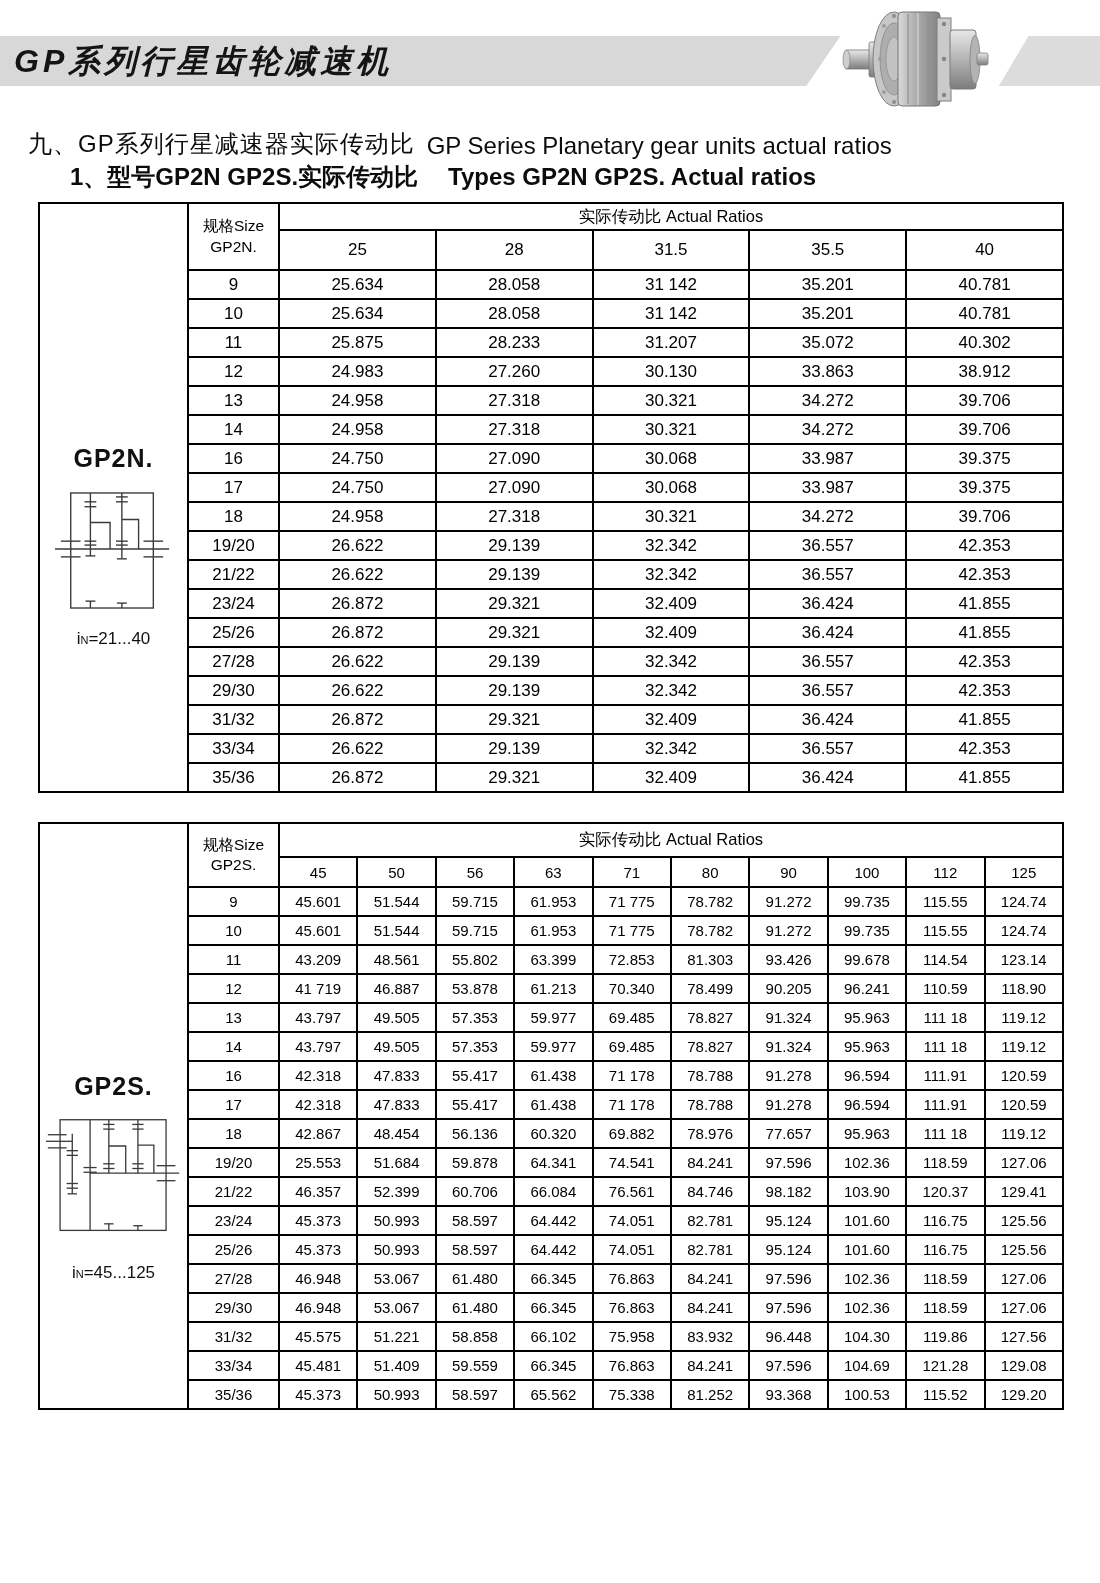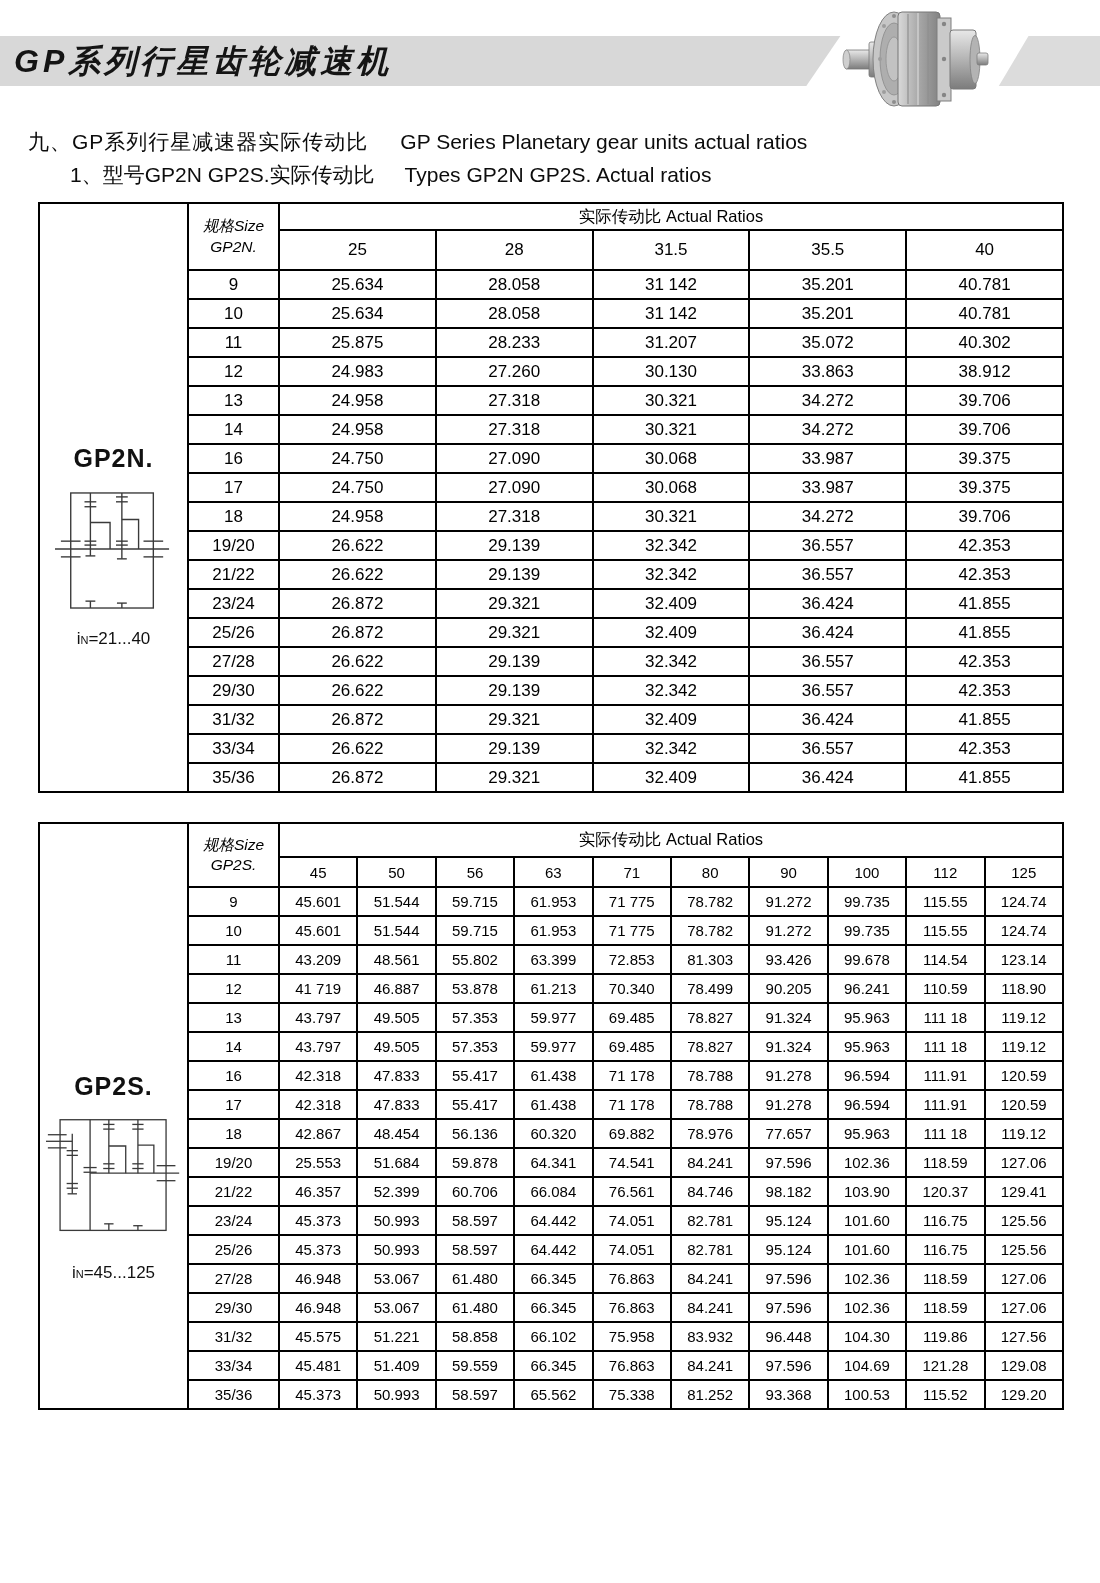--- a/index.html
+++ b/index.html
@@ -11,40 +11,40 @@
   .banner-band { position:absolute; left:0; top:36px; width:1100px; height:50px;
     background:#d8d8d8; clip-path:polygon(0 0, 76.4% 0, 73.3% 100%, 0 100%); }
   .banner-right { position:absolute; left:0; top:36px; width:1100px; height:50px;
     background:#dcdcdc; clip-path:polygon(93.5% 0, 100% 0, 100% 100%, 90.8% 100%); }
   .banner-title { position:absolute; left:14px; top:36px; height:58px; line-height:50px;
     font-size:32px; font-weight:bold; font-style:italic; letter-spacing:4px; color:#141414;
     white-space:nowrap; }
   .gear-photo { position:absolute; left:842px; top:6px; width:150px; height:106px; }
 
   
-  .h1 { position:absolute; left:28px; top:128px; display:flex; gap:32px; align-items:center;
-    font-size:21px; color:#0c0c0c; white-space:nowrap; }
+  .h1 { position:absolute; left:28px; top:128px; display:flex; gap:12px; align-items:flex-end;
+    font-size:24px; color:#0c0c0c; white-space:nowrap; }
   .h1 .zh { letter-spacing:1px; }
   .h2 { position:absolute; left:70px; top:161px; display:flex; gap:30px; align-items:baseline;
-    font-size:21px; color:#0c0c0c; white-space:nowrap; }
+    font-size:24px; color:#0c0c0c; white-space:nowrap;font-weight:bold; }
 
   
   table.ratios { position:absolute; left:38px; border-collapse:collapse; table-layout:fixed;
     width:1024px; background:#fff; }
   table.t1 { top:202px; }
   table.t2 { top:822px; }
   table.ratios td { border:2px solid #000; text-align:center; vertical-align:middle;
     padding:0; color:#000; overflow:hidden; white-space:nowrap; }
   .t1 tr.hrow1 { height:27px; }  .t1 tr.hrow2 { height:40px; }
   .t2 tr.hrow1 { height:34px; }  .t2 tr.hrow2 { height:30px; }
   .t1 tbody tr.datarow { height:29px; }
   .t2 tbody tr.datarow { height:29px; }
 
   td.ratios-head { font-size:16.5px; }
-  td.size-head { font-size:15.5px; line-height:1.3;font-style:italic; }
+  td.size-head { font-size:15.5px; line-height:1.3; }
   .t1 td.col-head, .t1 td.val, .t1 td.size-cell { font-size:17px; }
   .t2 td.col-head, .t2 td.val, .t2 td.size-cell { font-size:15px; }
 
   td.label-cell { vertical-align:top; text-align:center; background:#fff; }
   .model { font-size:25px; font-weight:bold; letter-spacing:1px; color:#111; }
   .t1 .model { margin-top:98px; }
   .t2 .model { margin-top:122px; }
   .diagram { display:block; margin:14px auto 0 auto; }
   .range { font-size:17px; color:#111; }
   .t1 .range { margin-top:16px; }

